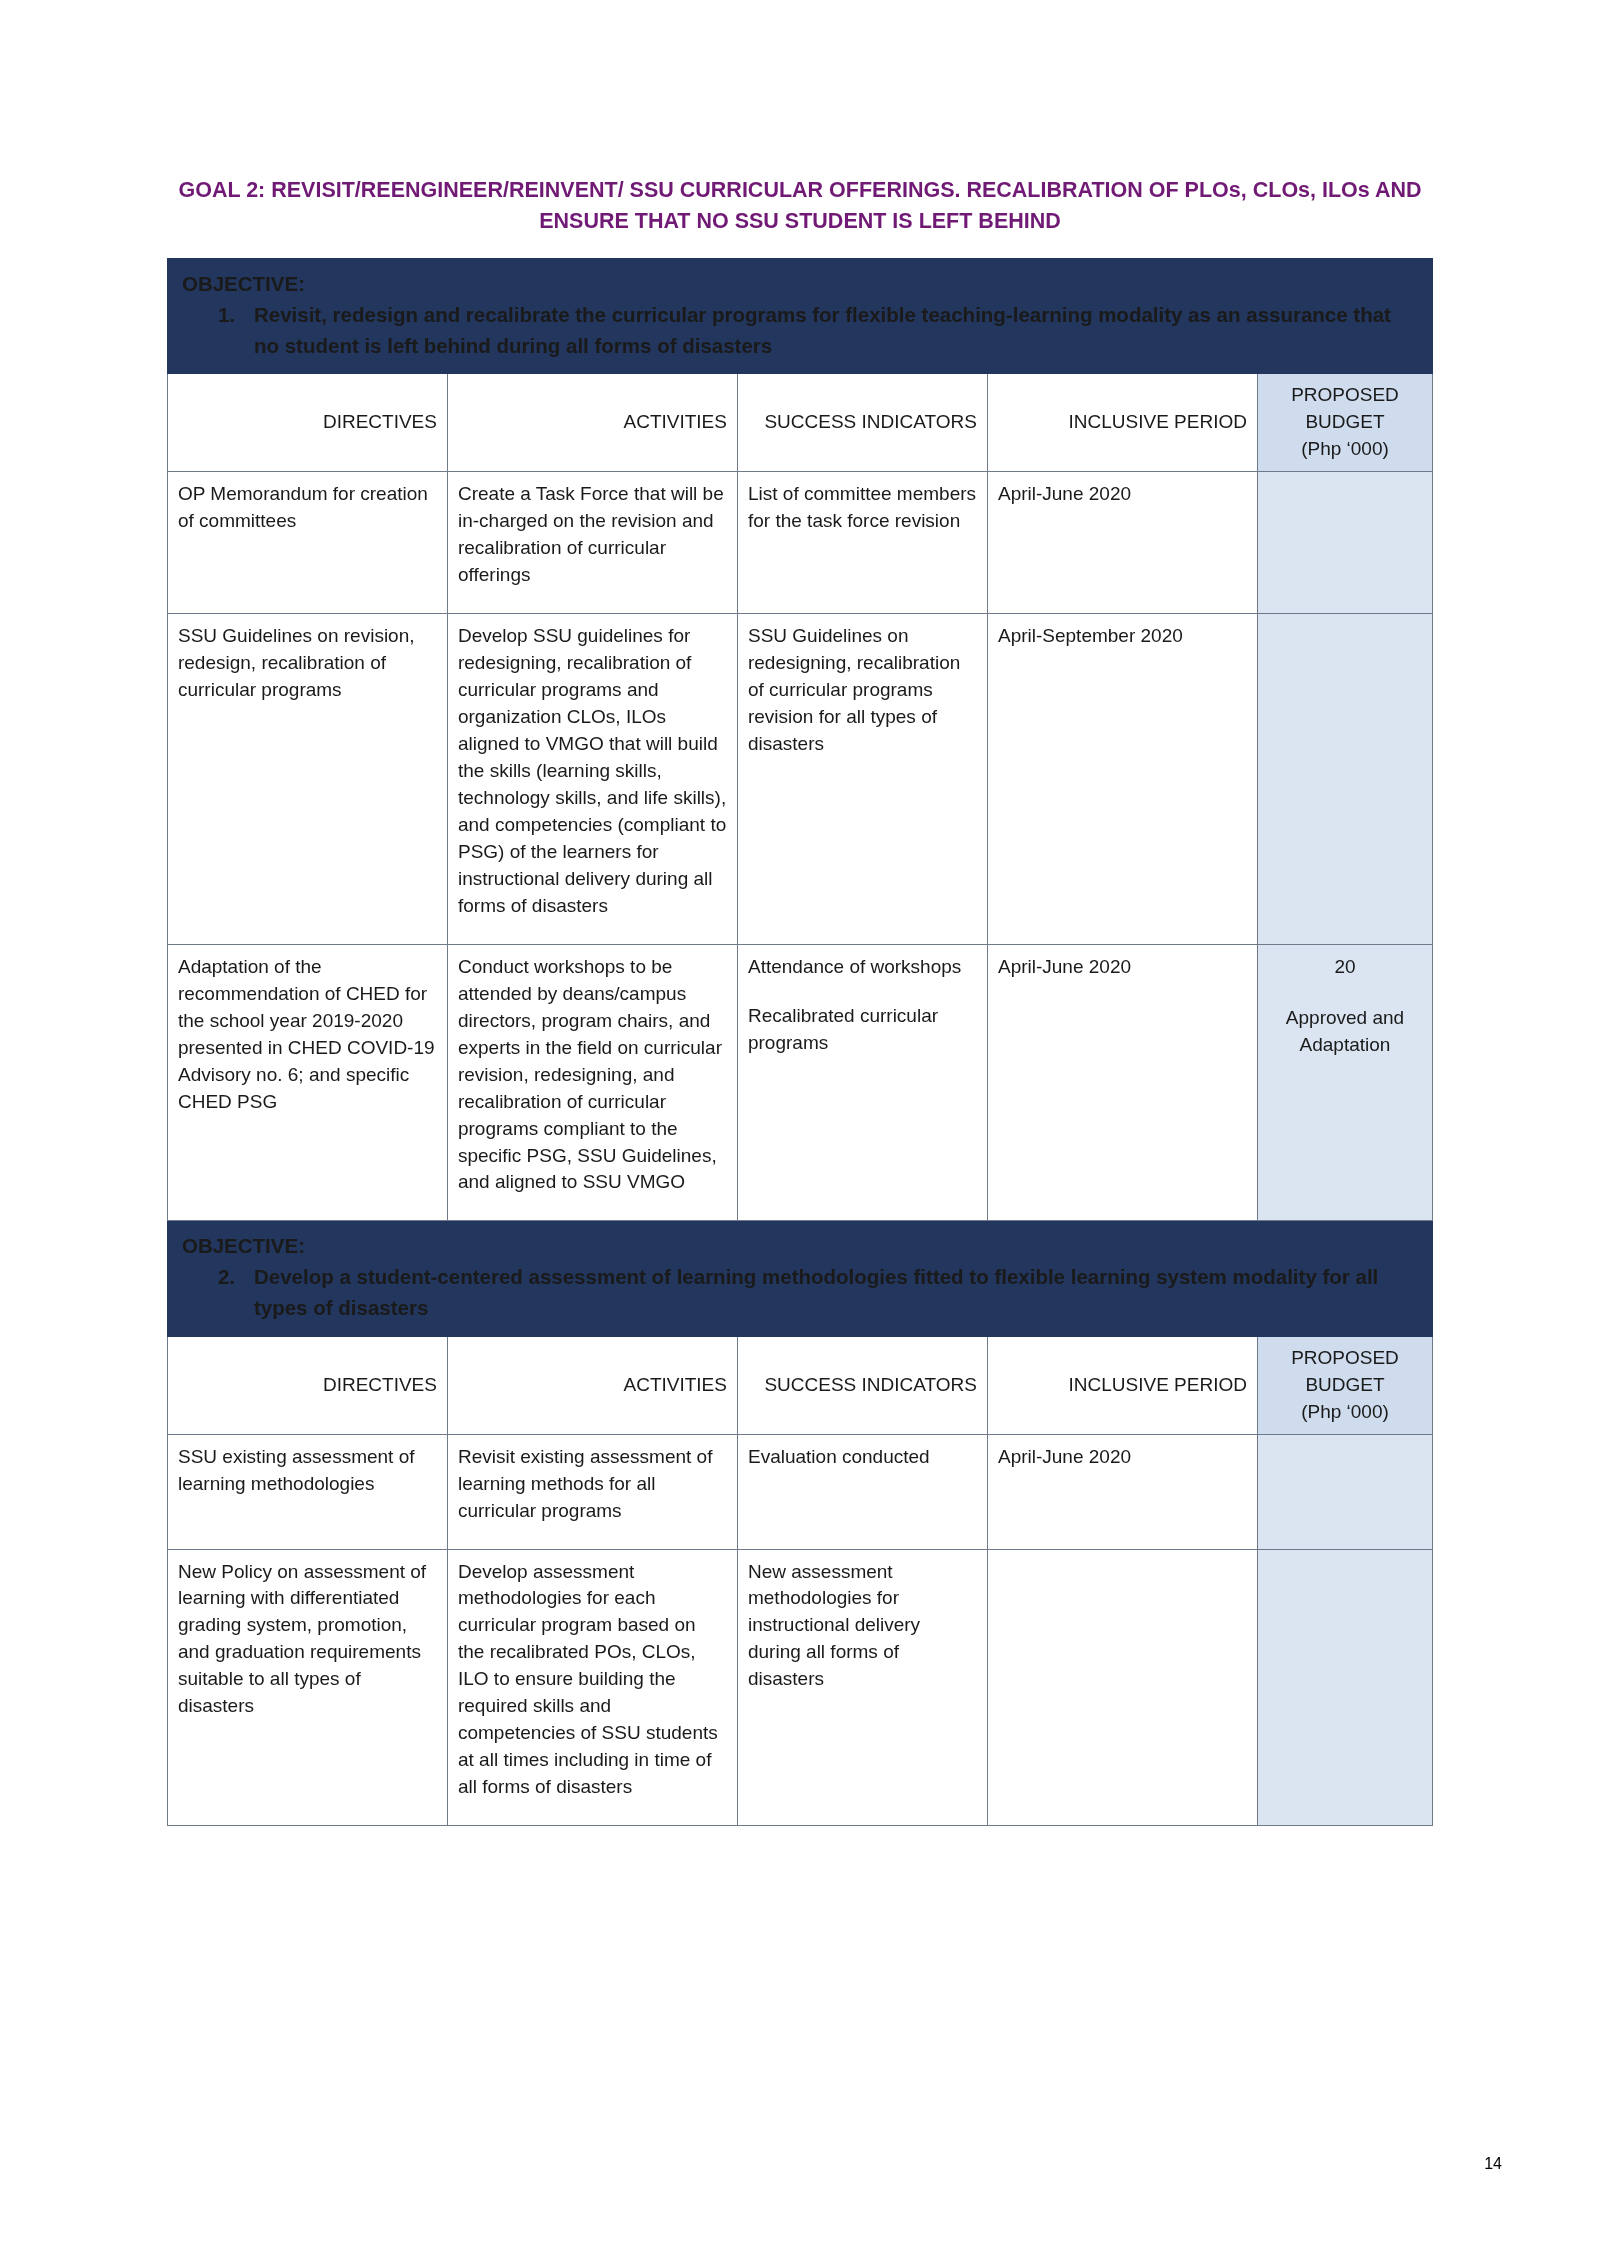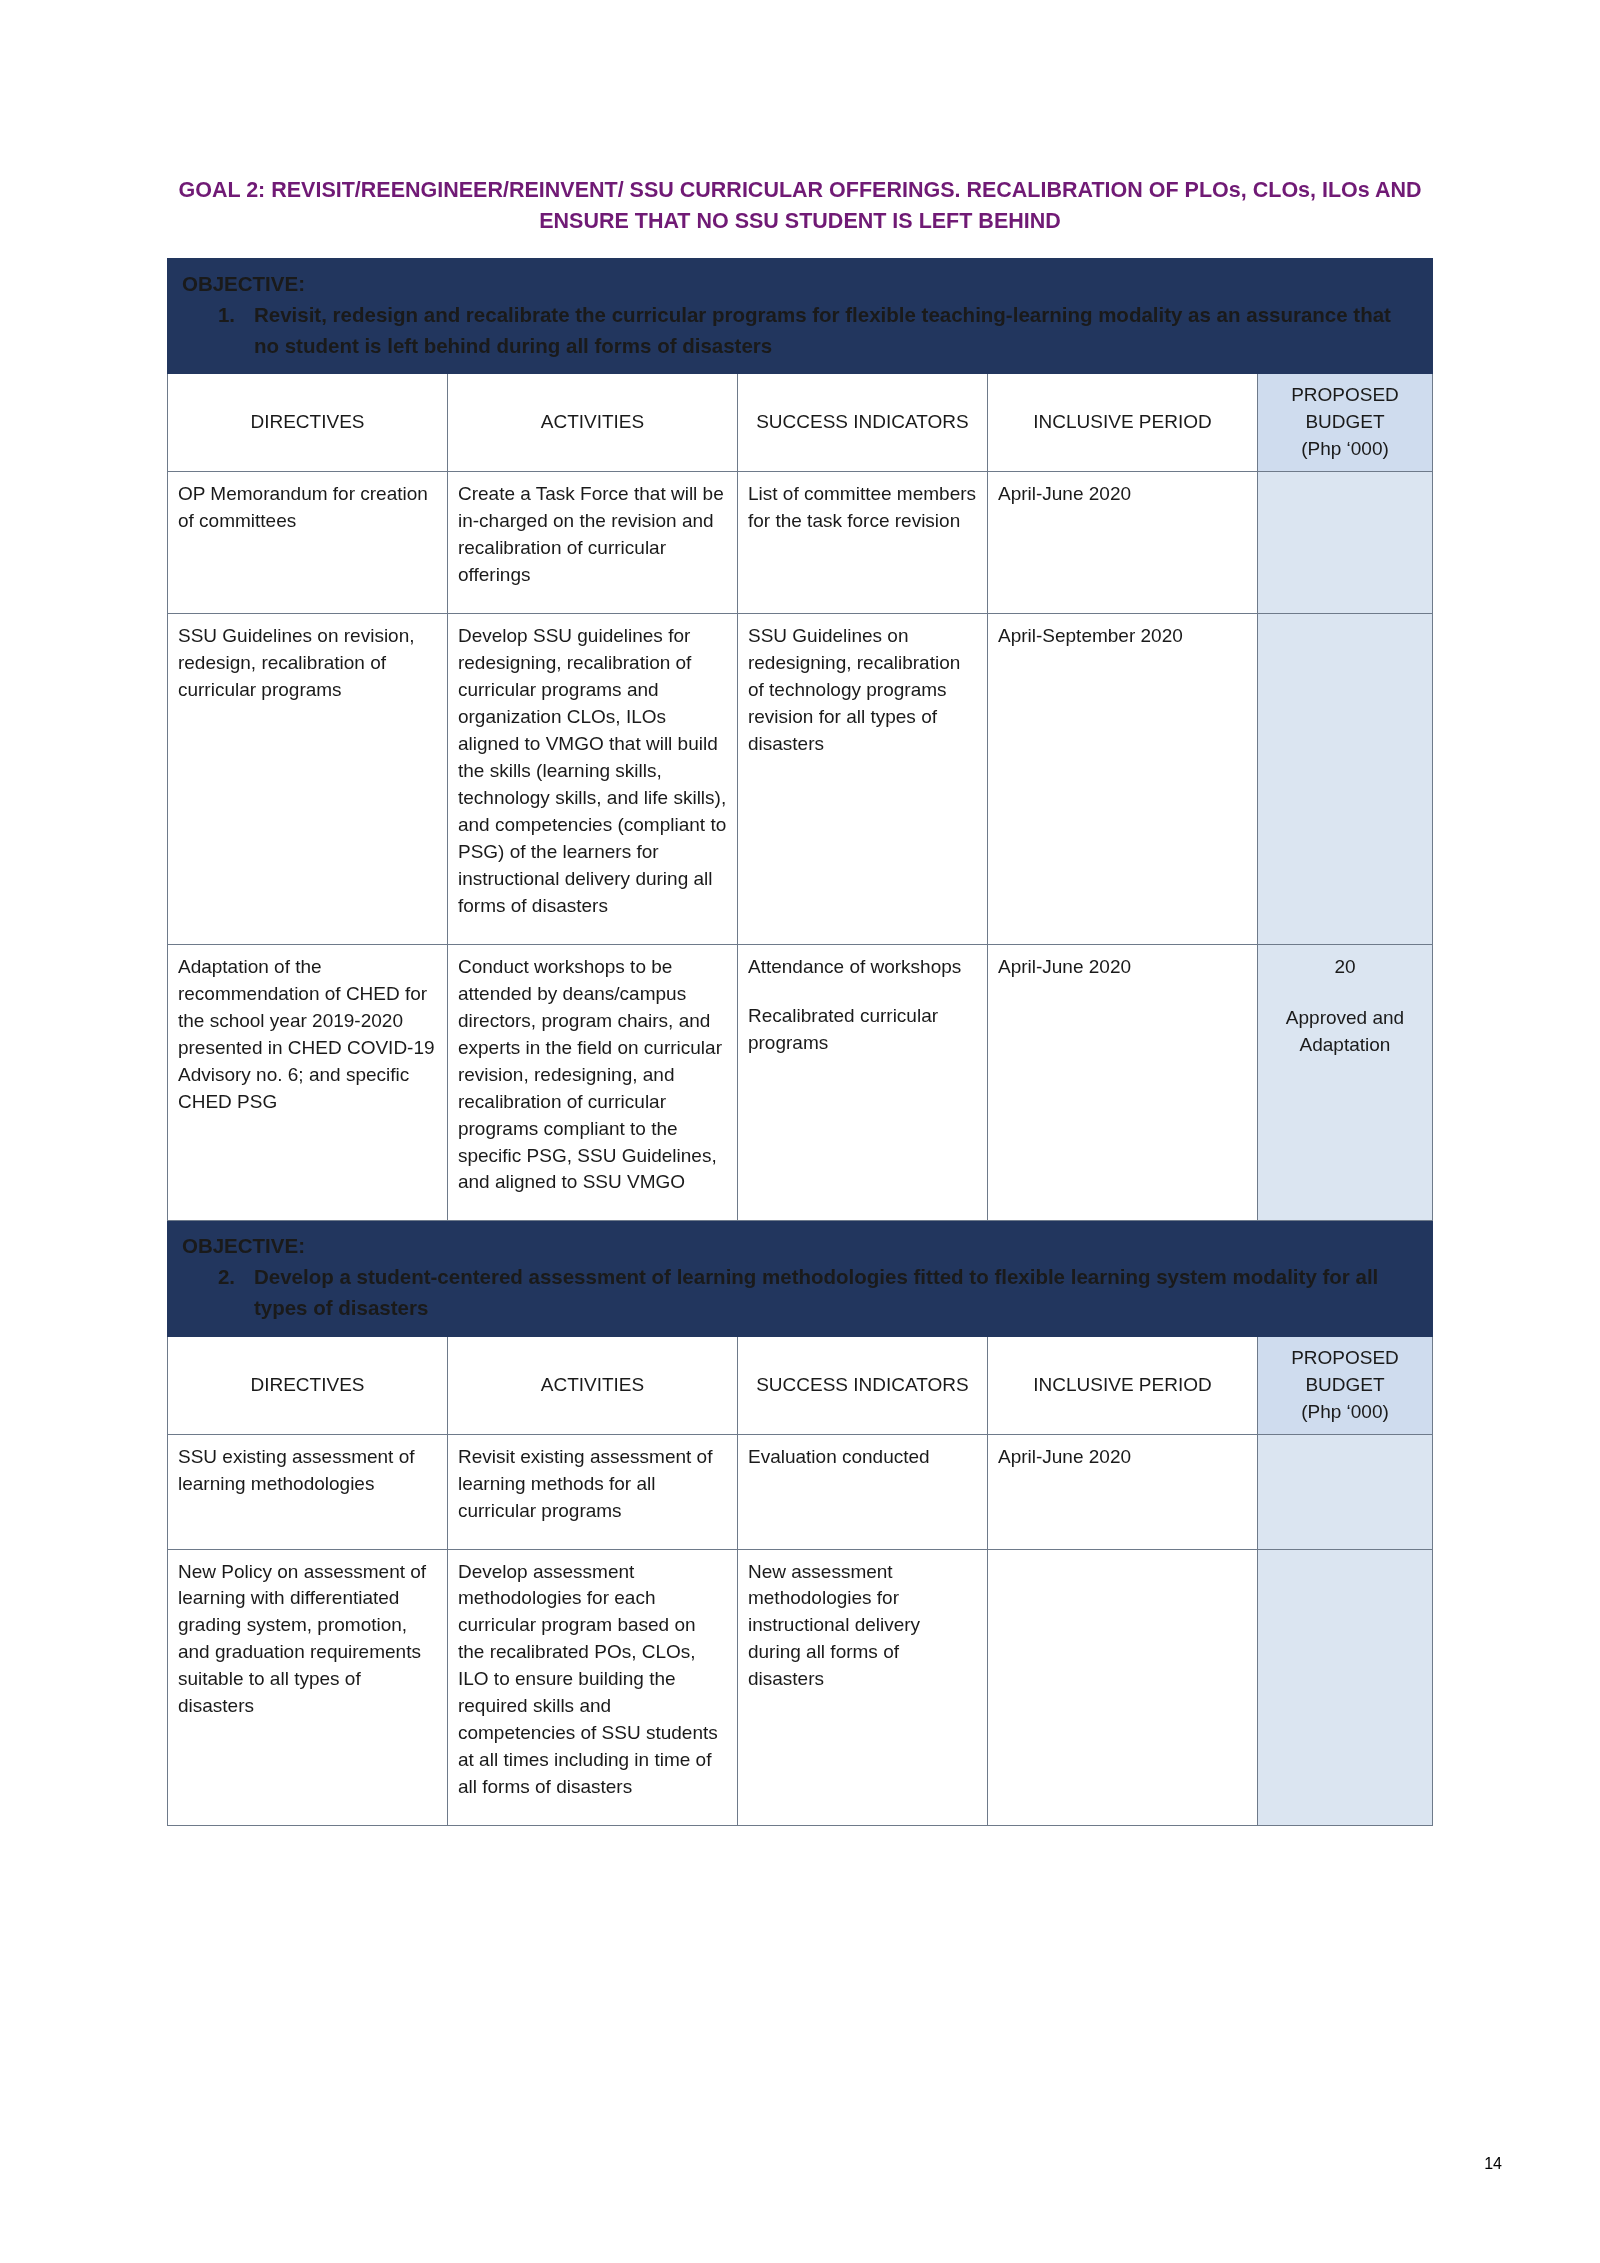--- a/index.html
+++ b/index.html
@@ -67,21 +67,21 @@
     padding-left: 36px;
   }
   .objective-band .obj-num {
     width: 36px;
     flex: 0 0 36px;
   }
   .objective-band .obj-text {
     flex: 1 1 auto;
   }
   thead td, .hdr {
-    text-align: center;
+    text-align: right;
     vertical-align: middle !important;
     font-size: 19.5px;
     font-family: "Liberation Sans", sans-serif;
     color: #1a1a1a;
     padding-top: 12px !important;
     padding-bottom: 12px !important;
   }
   .hdr-budget {
     background: #cfdcee;
     text-align: center;
@@ -160,21 +160,21 @@
         <td>OP Memorandum for creation of committees</td>
         <td>Create a Task Force that will be in-charged on the revision and recalibration of curricular offerings</td>
         <td>List of committee members for the task force revision</td>
         <td>April-June 2020</td>
         <td class="budget-cell"></td>
       </tr>
 
       <tr>
         <td>SSU Guidelines on revision, redesign, recalibration of curricular programs</td>
         <td>Develop SSU guidelines for redesigning, recalibration of curricular programs and organization CLOs, ILOs aligned to VMGO that will build the skills (learning skills, technology skills, and life skills), and competencies (compliant to PSG) of the learners for instructional delivery during all forms of disasters</td>
-        <td>SSU Guidelines on redesigning, recalibration of technology programs revision for all types of disasters</td>
+        <td>SSU Guidelines on redesigning, recalibration of curricular programs revision for all types of disasters</td>
         <td>April-September 2020</td>
         <td class="budget-cell"></td>
       </tr>
 
       <tr>
         <td>Adaptation of the recommendation of CHED for the school year 2019-2020 presented in CHED COVID-19 Advisory no. 6; and specific CHED PSG</td>
         <td>Conduct workshops to be attended by deans/campus directors, program chairs, and experts in the field on curricular revision, redesigning, and recalibration of curricular programs compliant to the specific PSG, SSU Guidelines, and aligned to SSU VMGO</td>
         <td>
           <div>Attendance of workshops</div>
           <span class="cell-sep"></span>

